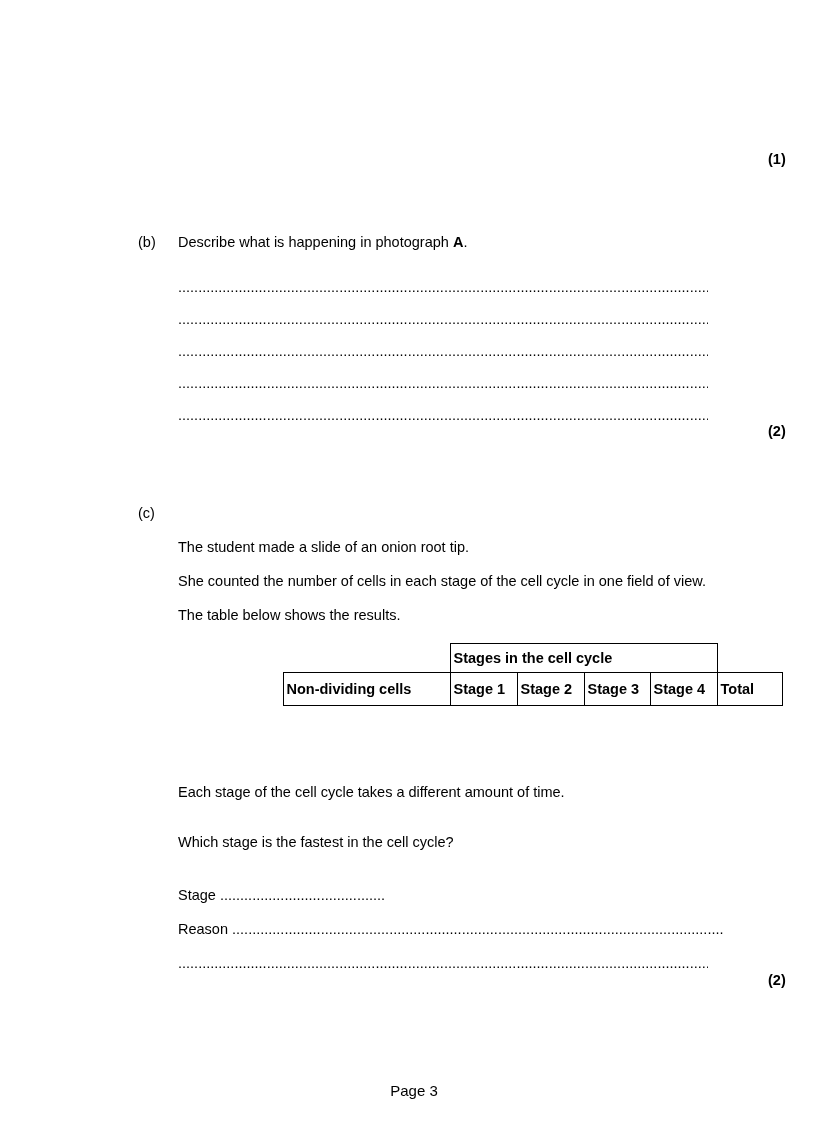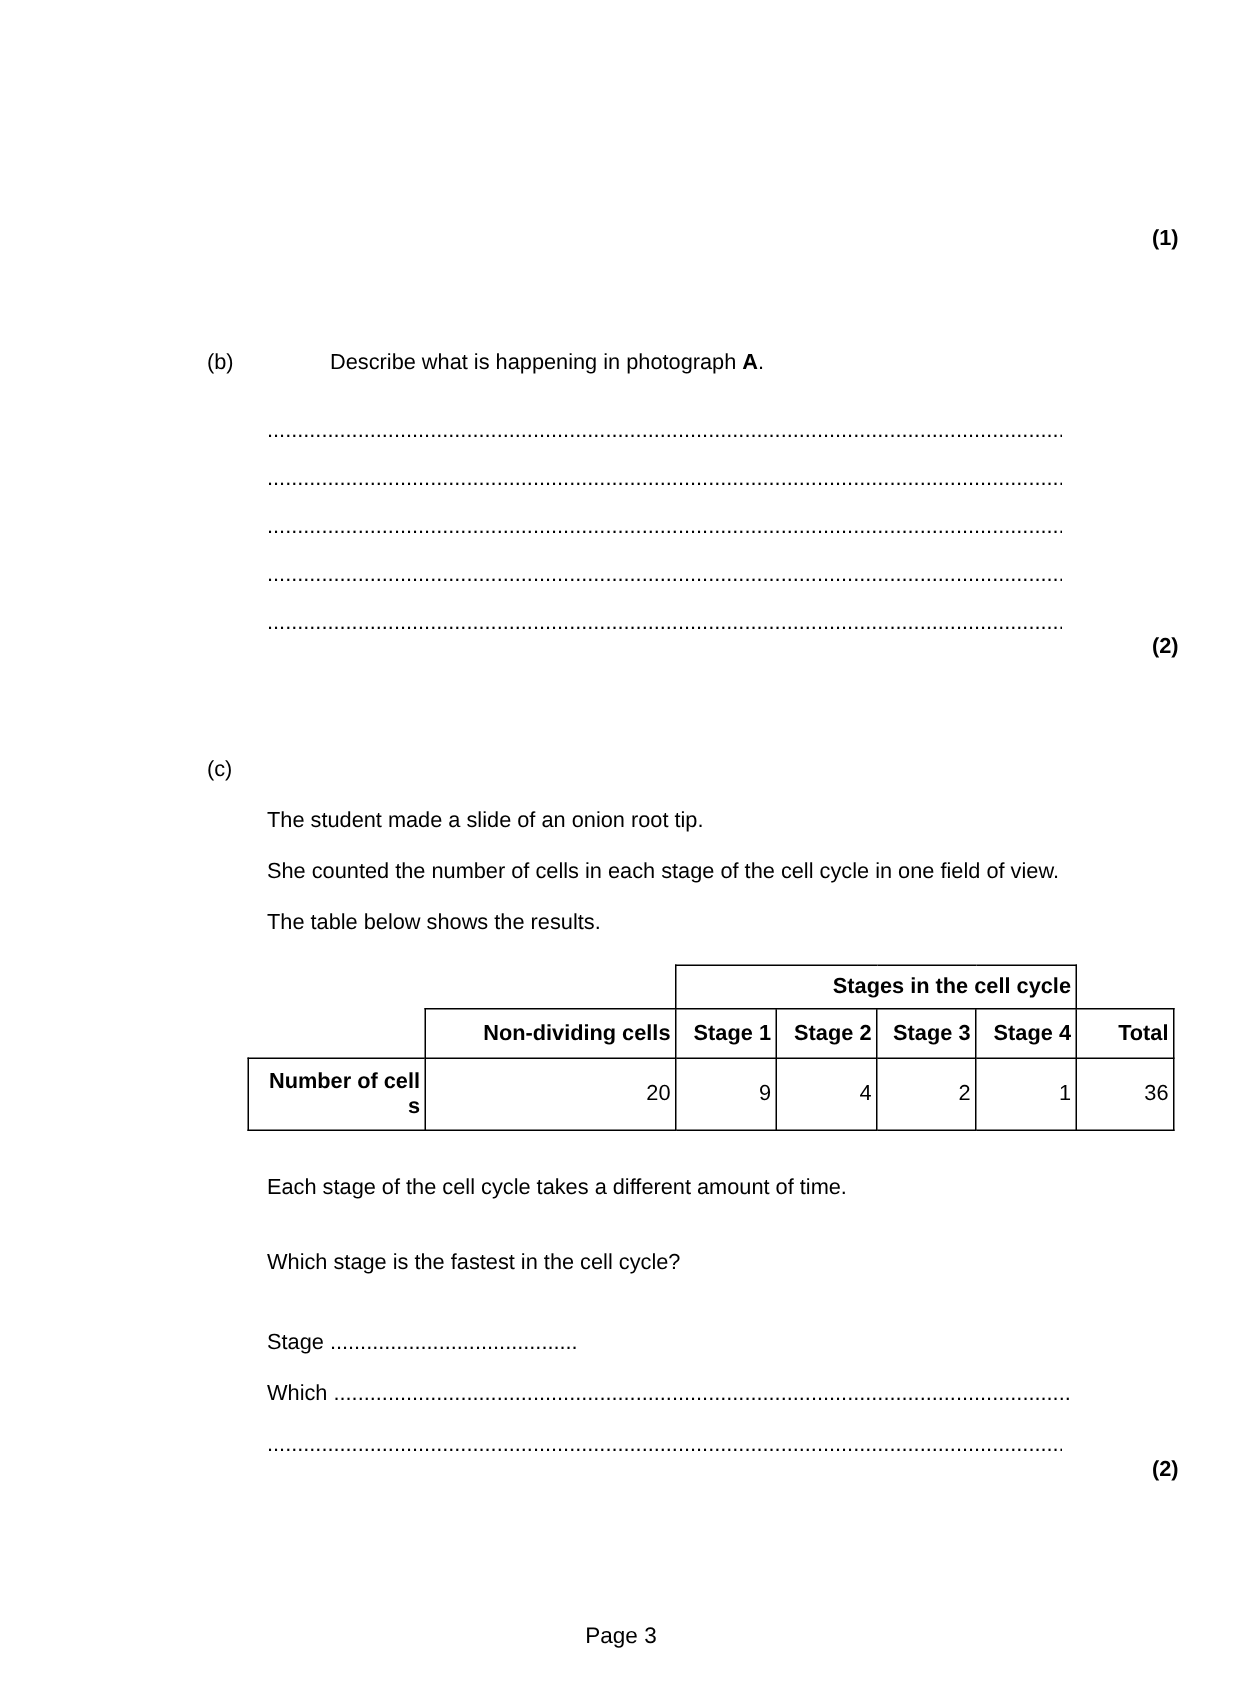--- a/index.html
+++ b/index.html
@@ -27,21 +27,21 @@
     overflow: hidden;
     white-space: nowrap;
   }
   table.results {
     border-collapse: collapse;
     table-layout: fixed;
     font-size: 14.5px;
   }
   table.results td {
     border: 1.5px solid #000;
-    text-align: right;
+    text-align: left;
     vertical-align: middle;
     padding: 0 3px;
     overflow: hidden;
     margin-top: 48px;
   }
   table.results td.noborder { border: none; }
   table.results td.hdr { font-weight: bold; }
   table.results td.rowlabel {
     font-weight: bold;
     white-space: pre-line;
@@ -57,21 +57,21 @@
   }
 </style>
 </head>
 <body>
 
 <div class="page">
 
   <div class="abs mark" style="top:150px; left:768px;">(1)</div>
 
   <div class="abs" style="top:233px; left:138px;">(b)</div>
-  <div class="abs" style="top:233px; left:178px;margin-left:42px;">
+  <div class="abs" style="top:233px; left:178px;">
     <span>Describe what is happening in photograph </span><span class="bold">A</span><span>.</span>
   </div>
 
   <div class="abs dotline" style="top:278px; left:178px;">........................................................................................................................................</div>
   <div class="abs dotline" style="top:310px; left:178px;">........................................................................................................................................</div>
   <div class="abs dotline" style="top:342px; left:178px;">........................................................................................................................................</div>
   <div class="abs dotline" style="top:374px; left:178px;">........................................................................................................................................</div>
   <div class="abs dotline" style="top:406px; left:178px;">........................................................................................................................................</div>
 
   <div class="abs mark" style="top:422px; left:768px;">(2)</div>
@@ -100,43 +100,33 @@
       </tr>
       <tr style="height:33px;">
         <td class="noborder"></td>
         <td class="hdr">Non-dividing cells</td>
         <td class="hdr">Stage 1</td>
         <td class="hdr">Stage 2</td>
         <td class="hdr">Stage 3</td>
         <td class="hdr">Stage 4</td>
         <td class="hdr">Total</td>
       </tr>
-      <tr style="height:48px;">
-        <td class="rowlabel">Number of cell
-s</td>
-        <td>20</td>
-        <td>9</td>
-        <td>4</td>
-        <td>2</td>
-        <td>1</td>
-        <td>36</td>
-      </tr>
     </tbody>
       </table>
   </div>
 
   <div class="abs" style="top:783px; left:178px;">Each stage of the cell cycle takes a different amount of time.</div>
   <div class="abs" style="top:817px; left:178px;margin-top:16px;">Which stage is the fastest in the cell cycle?</div>
 
   <div class="abs ansrow" style="top:886px; left:178px;">
     <span>Stage </span><span>.........................................</span>
   </div>
 
   <div class="abs ansrow" style="top:920px; left:178px;">
-    <span>Which </span><span>..........................................................................................................................</span>
+    <span>Reason </span><span>..........................................................................................................................</span>
   </div>
 
   <div class="abs dotline" style="top:954px; left:178px;">........................................................................................................................................</div>
 
   <div class="abs mark" style="top:971px; left:768px;">(2)</div>
 
   <div class="footer">Page 3</div>
 
 </div>
 

